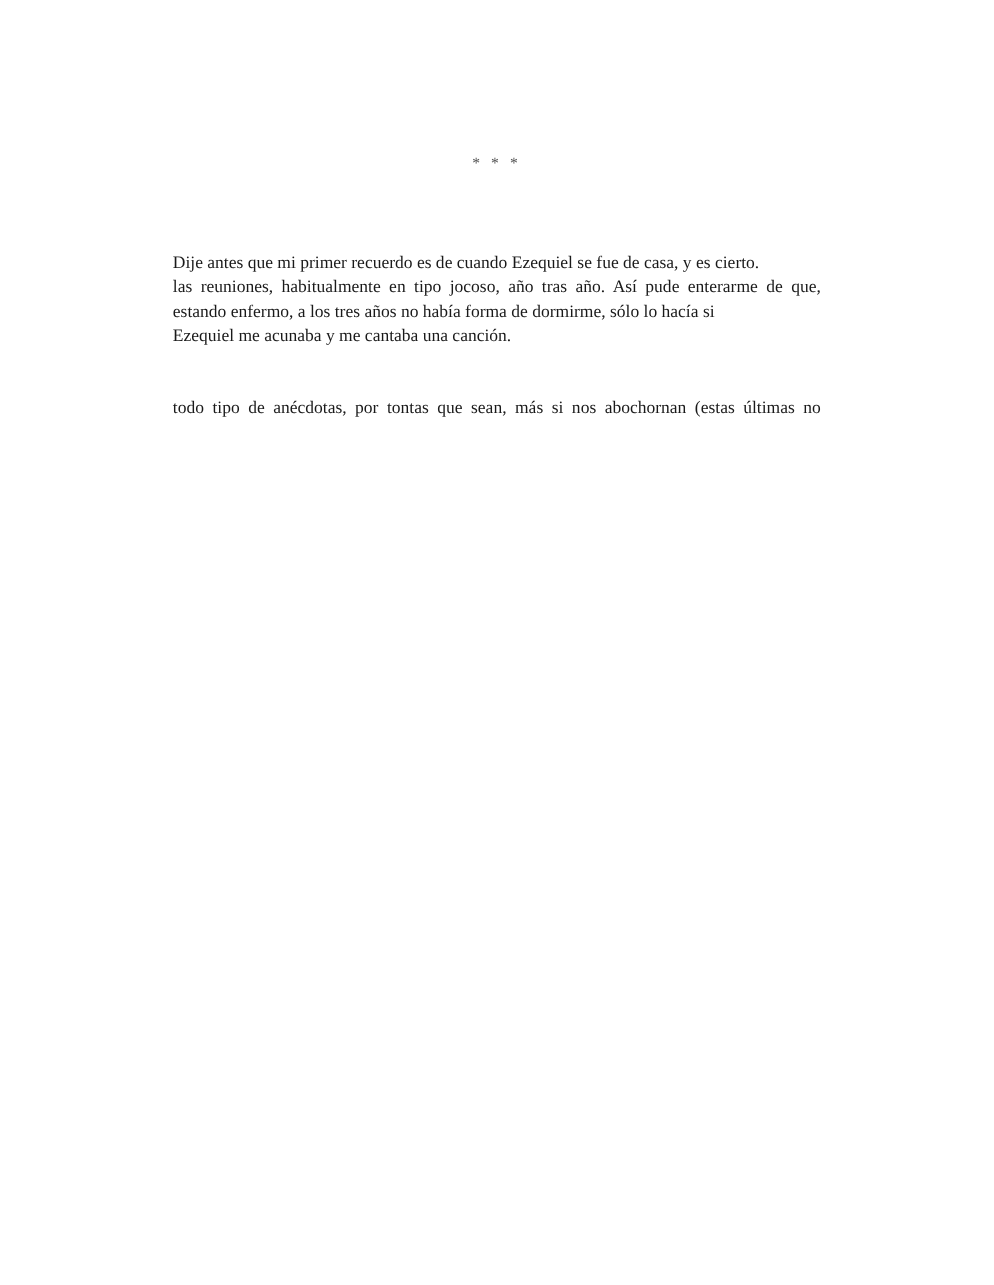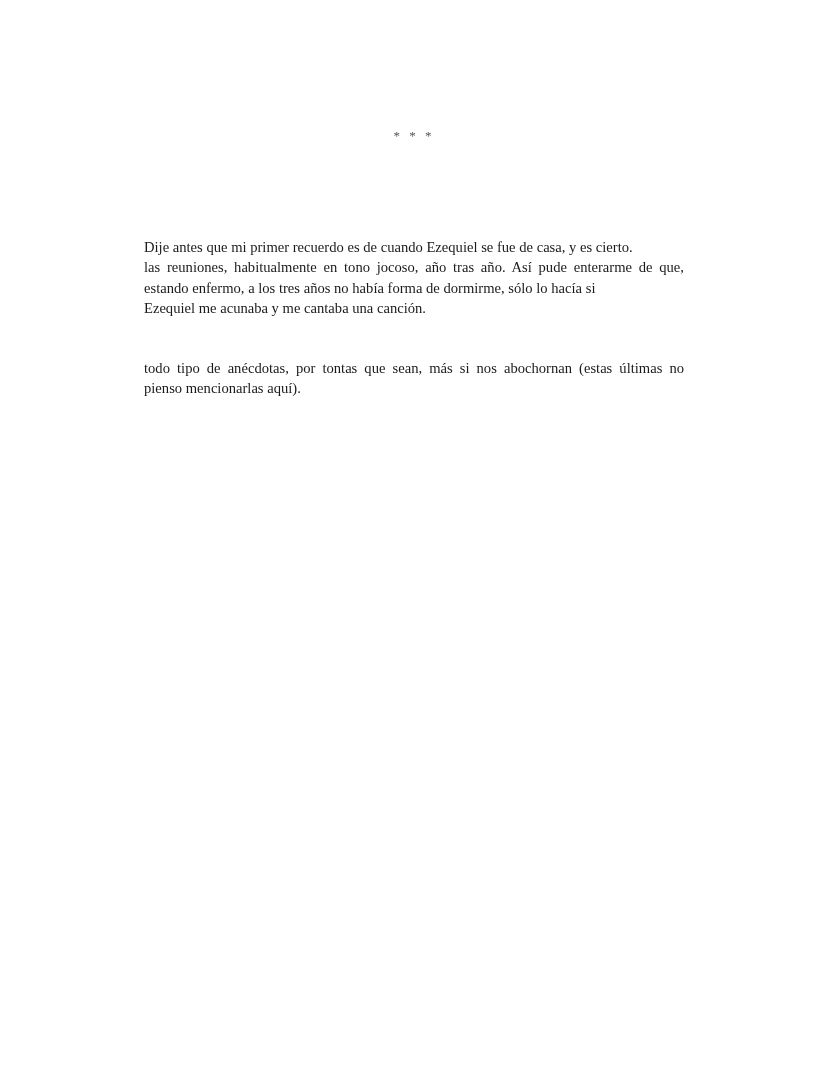--- a/index.html
+++ b/index.html
@@ -31,21 +31,20 @@
       font-size: 13px;
       color: #555;
       letter-spacing: 3px;
     }
     .para {
       position: absolute;
       left: 144px;
       width: 540px;
       font-size: 14.6px;
       line-height: 20.4px;
-      margin-top: 28px;
     }
     .para1 { top: 209px; }
     .para2 { top: 330px; }
     .line {
       display: block;
       white-space: nowrap;
     }
     .para1 .line.full {
       text-align: justify;
       text-align-last: justify;
@@ -61,22 +60,21 @@
     }
   </style>
 </head>
 <body>
 
 <div class="page">
   <div class="separator">* * *</div>
 
   <div class="para para1">
     <span class="line">Dije antes que mi primer recuerdo es de cuando Ezequiel se fue de casa, y es cierto.</span>
-    <span class="line full">las reuniones, habitualmente en tono jocoso, año tras año. Así pude enterarme de que,</span>
+    <span class="line full">las reuniones, habitualmente en tipo jocoso, año tras año. Así pude enterarme de que,</span>
     <span class="line">estando enfermo, a los tres años no había forma de dormirme, sólo lo hacía si</span>
     <span class="line">Ezequiel me acunaba y me cantaba una canción.</span>
   </div>
 
   <div class="para para2">
     <span class="line">todo tipo de anécdotas, por tontas que sean, más si nos abochornan (estas últimas no</span>
-    <span class="line last">pienso mencionarlas aquí).</span>
   </div>
 </div>
 
 </body></html>

